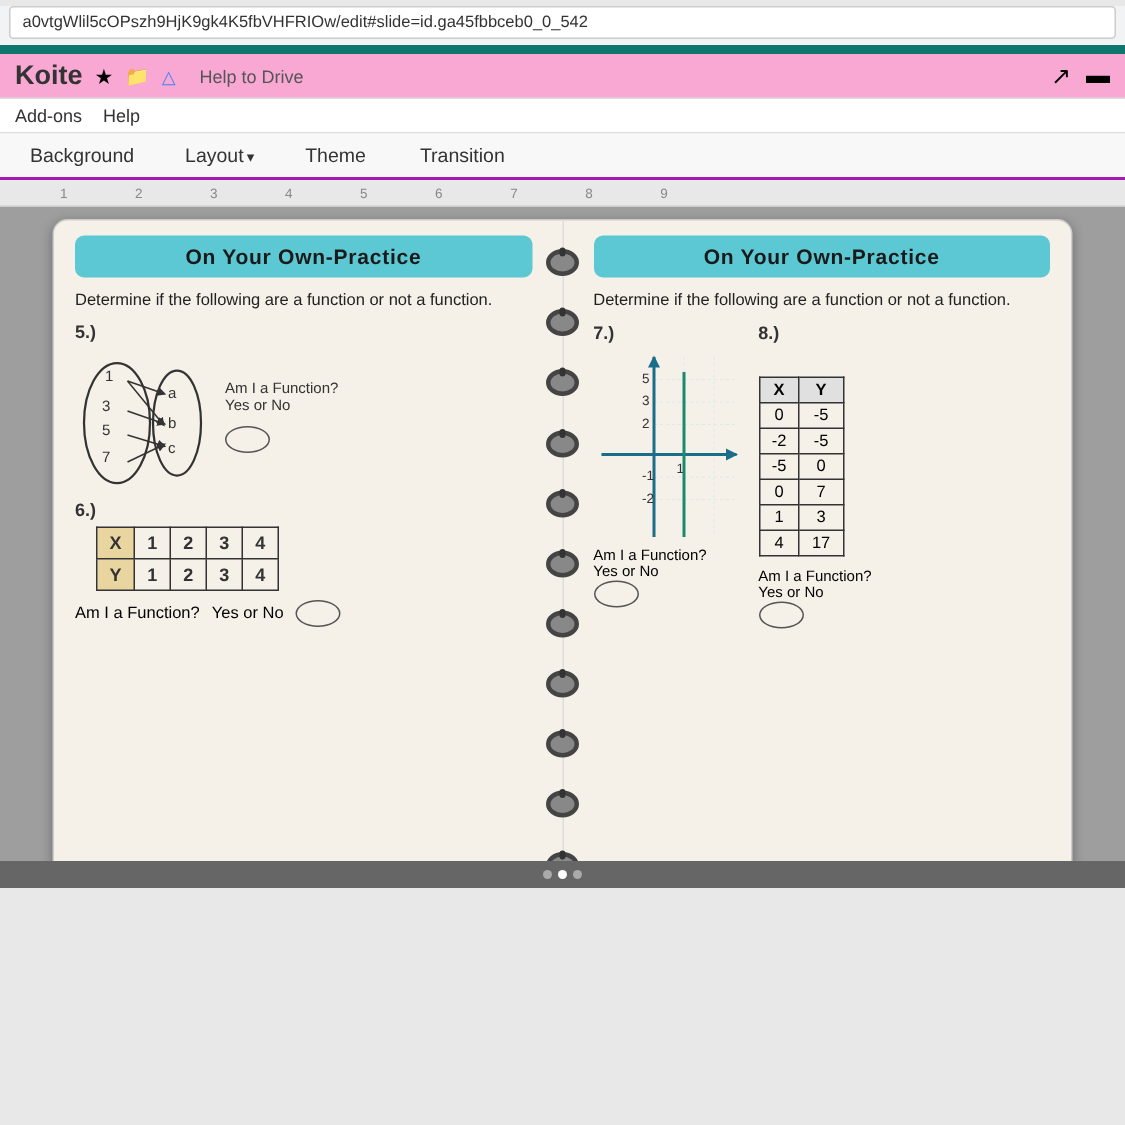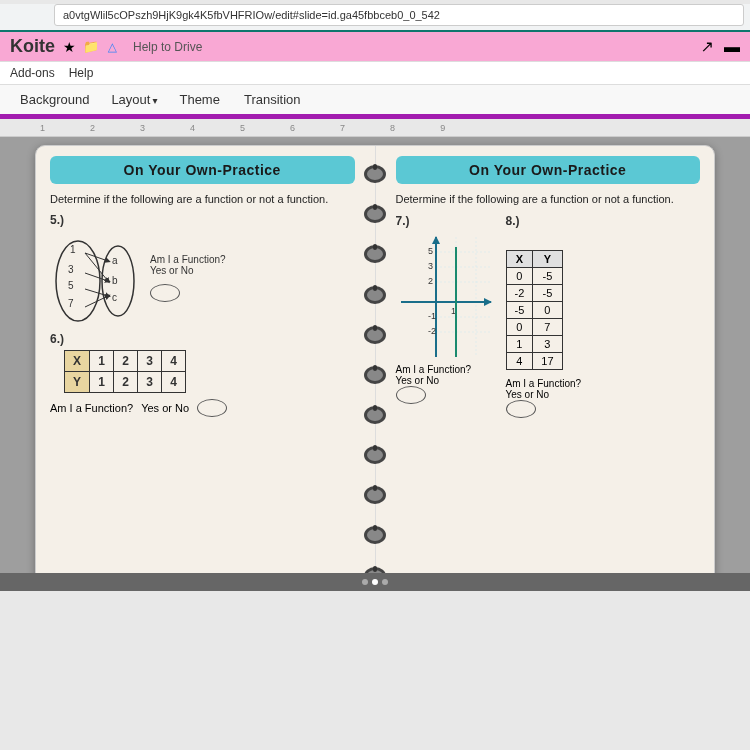--- a/index.html
+++ b/index.html
@@ -8,22 +8,21 @@
       height: 750px;
       font-family: Arial, sans-serif;
       font-size: 13px;
       background: #e8e8e8;
       overflow: hidden;
     }
 
     
     .browser-chrome {
       background: #f1f3f4;
-      border-bottom: 2px solid #0f766e;
-      padding-left: 48px;
+      border-bottom: 6px solid #0f766e;
     }
     .url-bar {
       padding: 4px 8px;
       font-size: 11px;
       color: #333;
       background: #fff;
       border: 1px solid #ccc;
       border-radius: 3px;
       margin: 4px 6px;
       display: block;
@@ -82,25 +81,25 @@
     }
     .menu-item.underline {
       text-decoration: underline;
       color: #555;
       font-style: italic;
     }
 
     
     .toolbar {
       background: #f8f8f8;
-      border-bottom: 5px solid #a21caf;
+      border-bottom: 2px solid #a21caf;
       padding: 4px 10px;
       display: flex;
       align-items: center;
-      gap: 4px;
+      gap: 16px;
       font-size: 13px;
     }
     .toolbar-btn {
       padding: 3px 10px;
       cursor: pointer;
       color: #333;
       border: none;
       background: transparent;
       font-size: 13px;
     }

